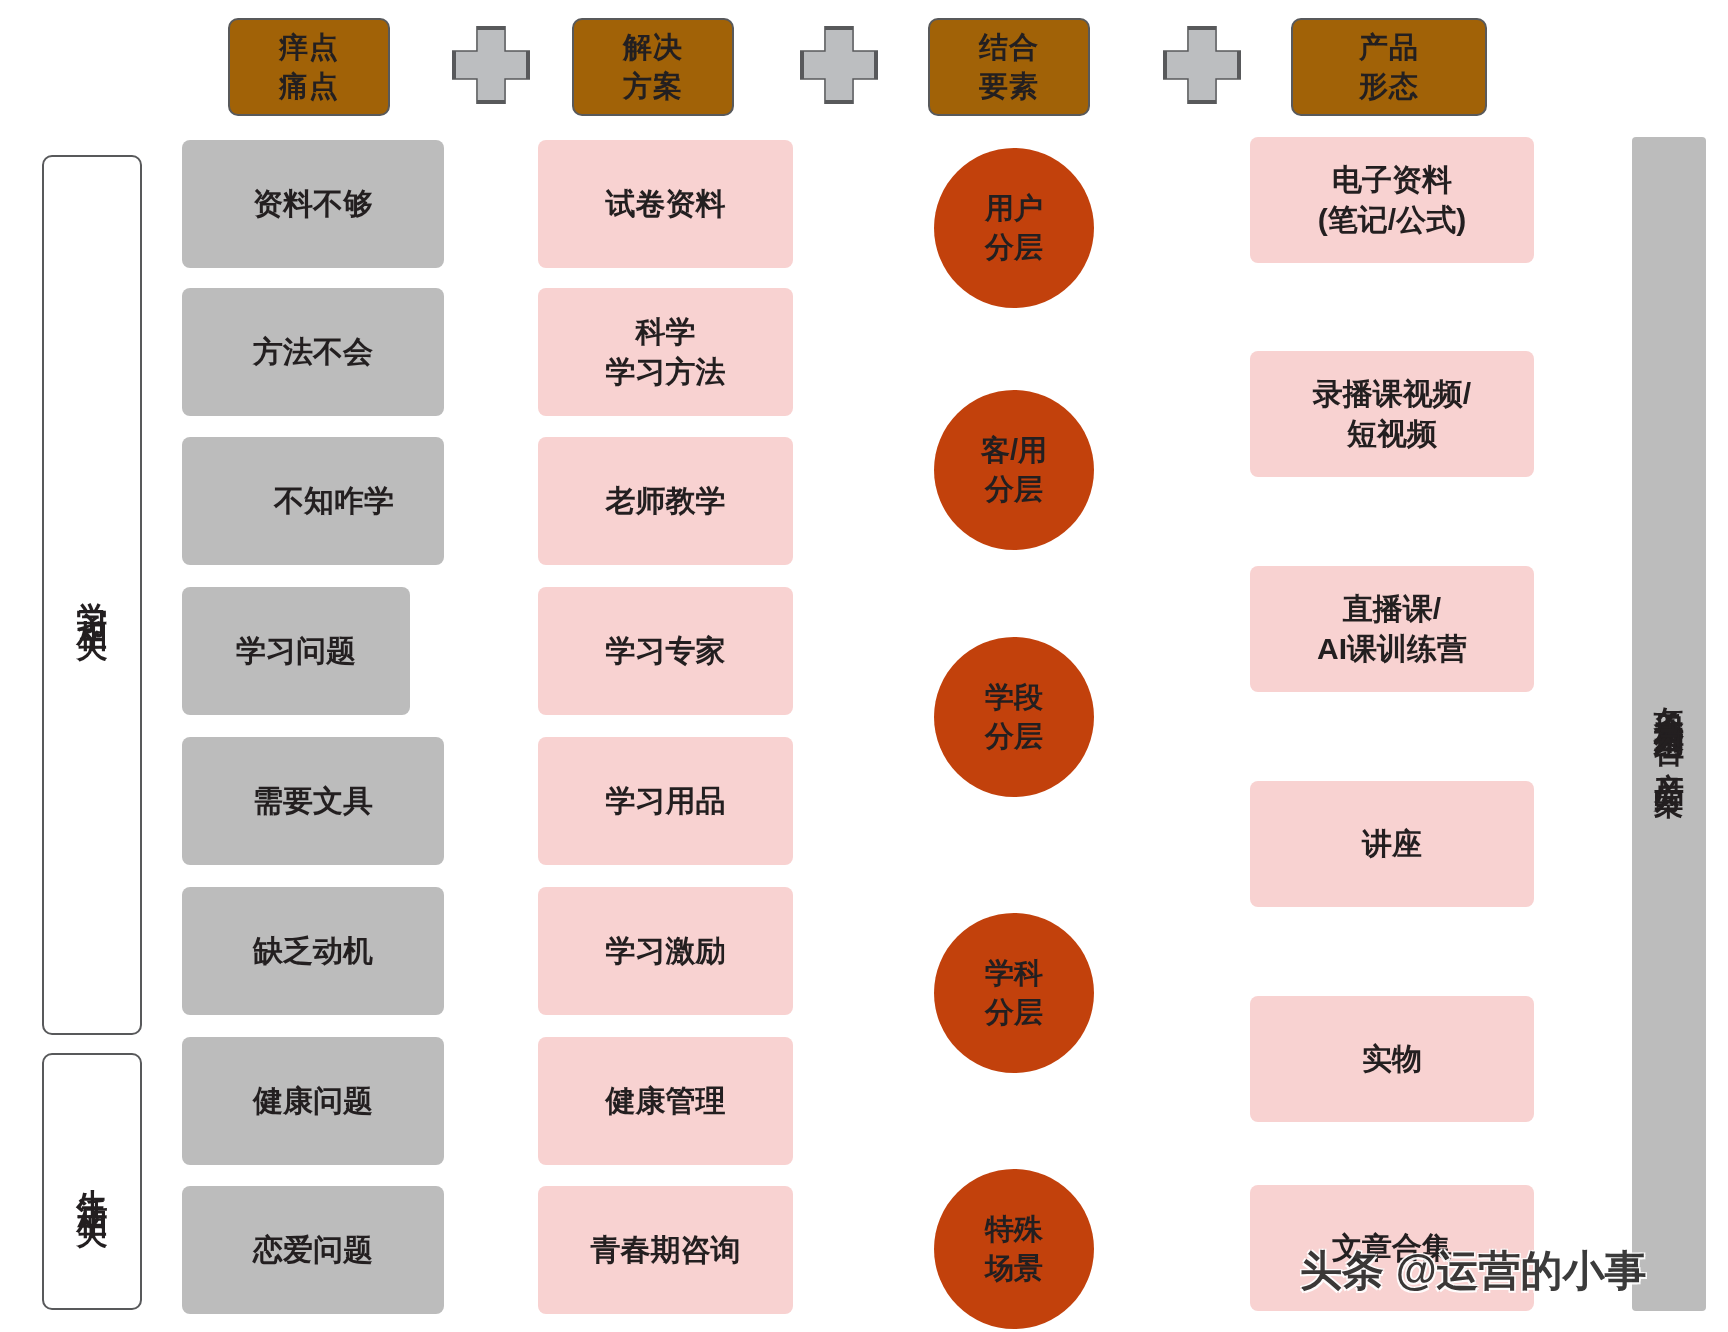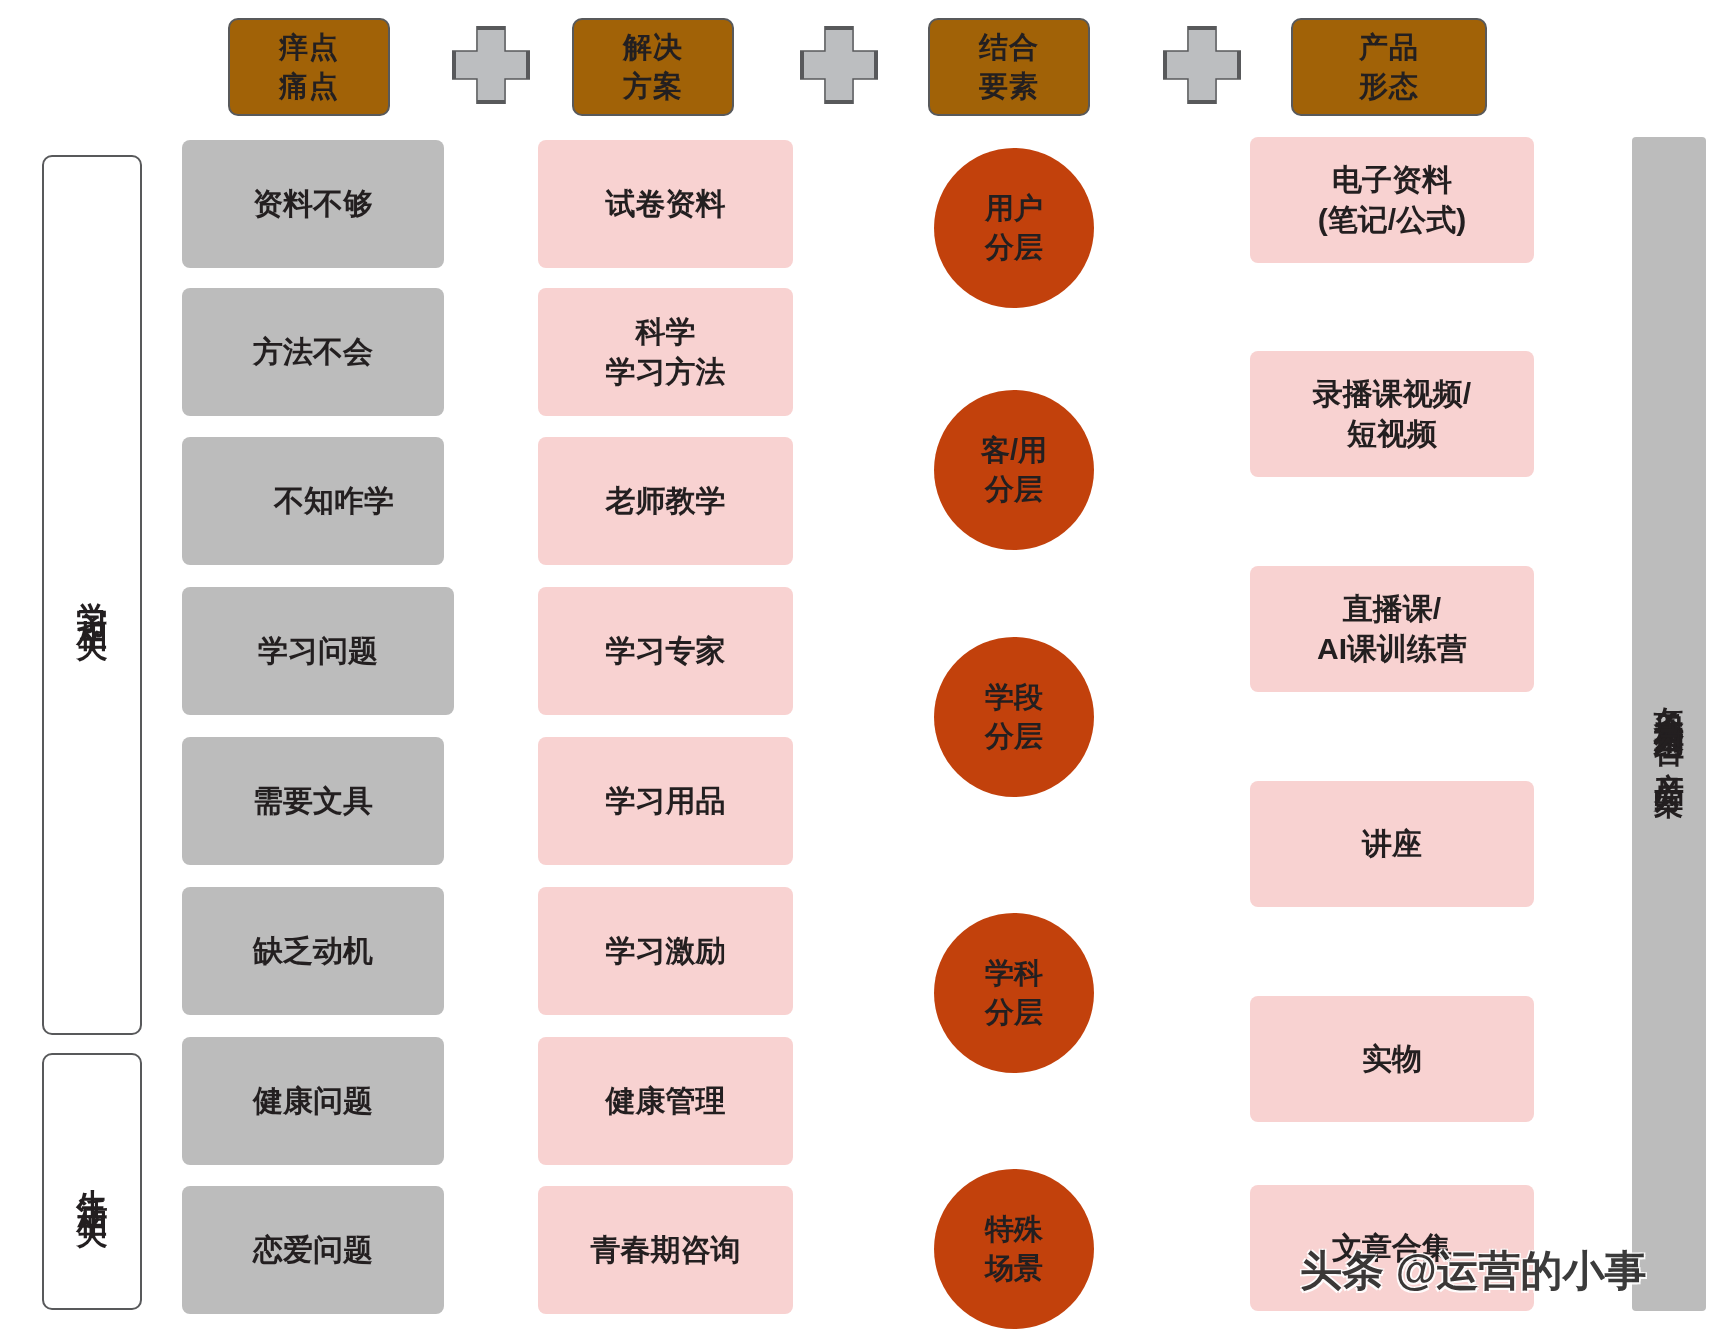--- a/index.html
+++ b/index.html
@@ -196,21 +196,21 @@
 
   <div class="cell gray" style="left:182px; top:140px; width:262px; height:128px;">
     <span>资料不够</span>
   </div>
   <div class="cell gray" style="left:182px; top:288px; width:262px; height:128px;">
     <span>方法不会</span>
   </div>
   <div class="cell gray" style="left:182px; top:437px; width:262px; height:128px;padding-left:42px;">
     <span>不知咋学</span>
   </div>
-  <div class="cell gray" style="left:182px; top:587px; width:272px; height:128px;justify-content:center;">
+  <div class="cell gray" style="left:182px; top:587px; width:228px; height:128px;justify-content:center;">
     <span>学习问题</span>
   </div>
   <div class="cell gray" style="left:182px; top:737px; width:262px; height:128px;">
     <span>需要文具</span>
   </div>
   <div class="cell gray" style="left:182px; top:887px; width:262px; height:128px;">
     <span>缺乏动机</span>
   </div>
   <div class="cell gray" style="left:182px; top:1037px; width:262px; height:128px;">
     <span>健康问题</span>

